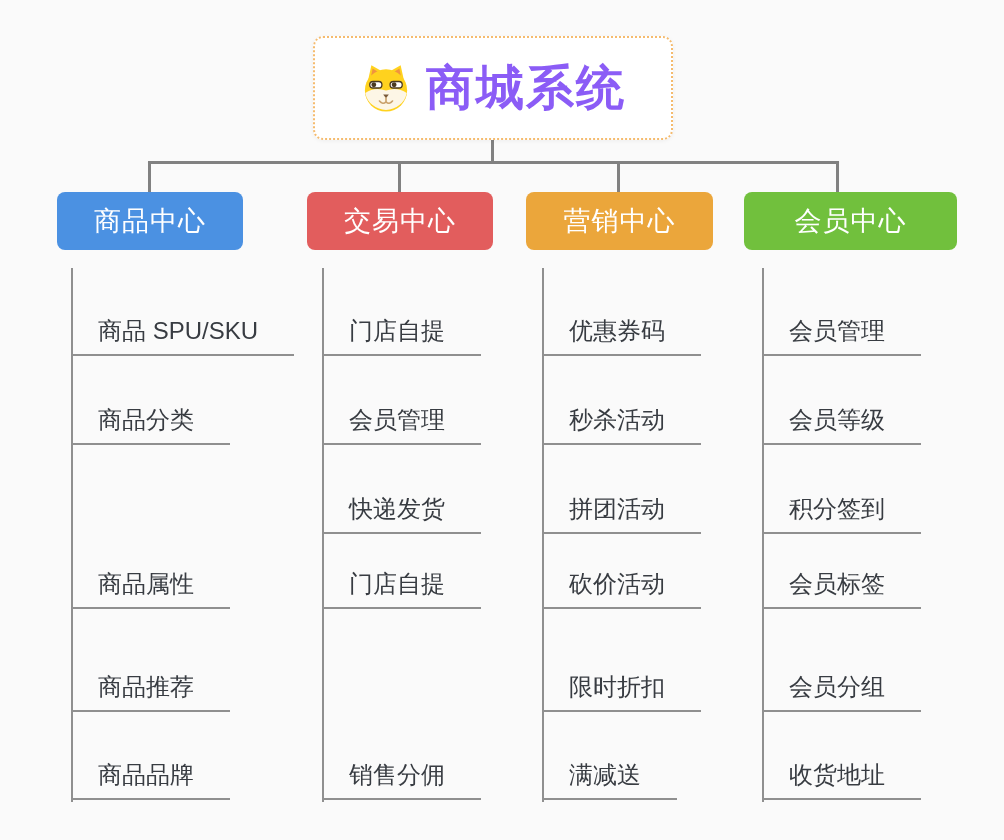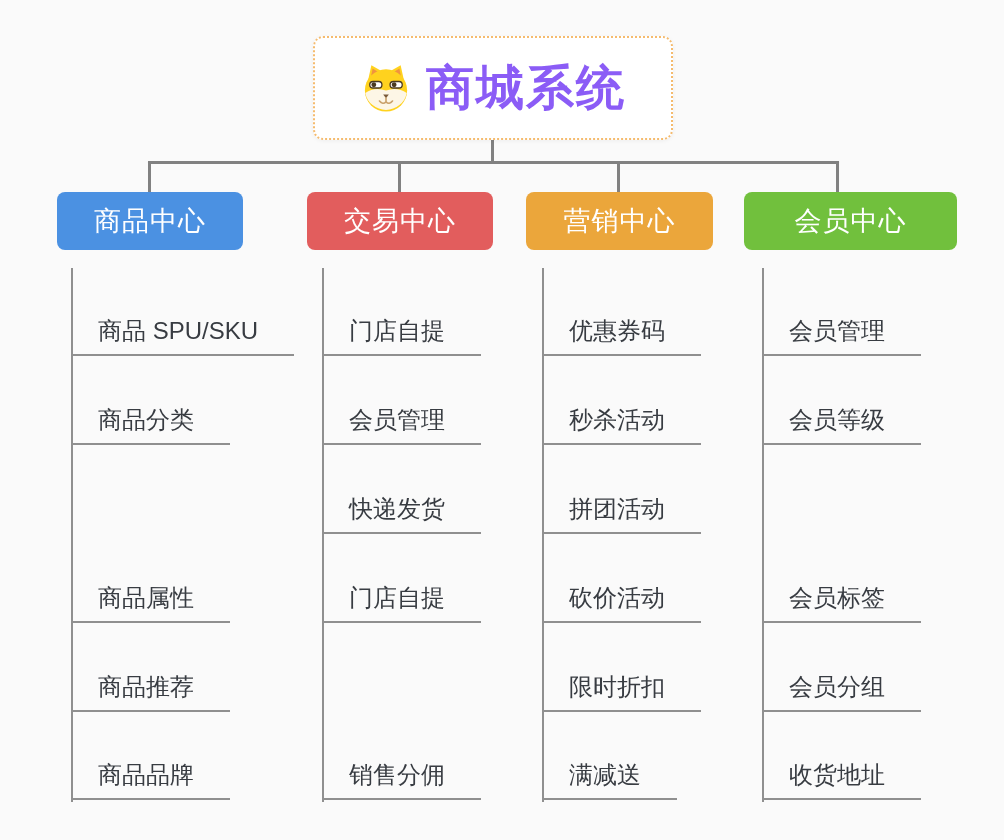--- a/index.html
+++ b/index.html
@@ -31,21 +31,21 @@
   .b4{left:744px;width:213px;background:#71c03d;}
 
   
   .col{position:absolute;top:268px;width:230px;height:534px;}
   .c1{left:71px;} .c2{left:322px;} .c3{left:542px;} .c4{left:762px;}
   .vline{position:absolute;left:0;top:0;width:2px;height:534px;background:#8f8f8f;}
   .leaf{position:absolute;left:0;height:40px;box-sizing:border-box;
         display:flex;align-items:flex-end;white-space:nowrap;
         padding:0 36px 7px 27px;border-bottom:2px solid #8f8f8f;
         font-size:24px;color:#383c42;cursor:default;}
-  .i0{top:48px;} .i1{top:137px;} .i2{top:226px;} .i3{top:315px;} .i4{top:404px;} .i5{top:492px;}
+  .i0{top:48px;} .i1{top:137px;} .i2{top:226px;} .i3{top:301px;} .i4{top:404px;} .i5{top:492px;}
 </style>
 </head>
 <body>
 
 <div id="canvas">
 
   <div class="line stem"></div>
   <div class="line bus"></div>
   <div class="line drop d1"></div>
   <div class="line drop d2"></div>
@@ -108,18 +108,19 @@
     <div class="leaf i2">拼团活动</div>
     <div class="leaf i3">砍价活动</div>
     <div class="leaf i4">限时折扣</div>
     <div class="leaf i5">满减送</div>
   </div>
 
   <div class="col c4">
     <div class="vline"></div>
     <div class="leaf i0">会员管理</div>
     <div class="leaf i1">会员等级</div>
+    <div class="leaf i2">积分签到</div>
     <div class="leaf i3">会员标签</div>
     <div class="leaf i4">会员分组</div>
     <div class="leaf i5">收货地址</div>
   </div>
 
 </div>
 
 </body></html>

